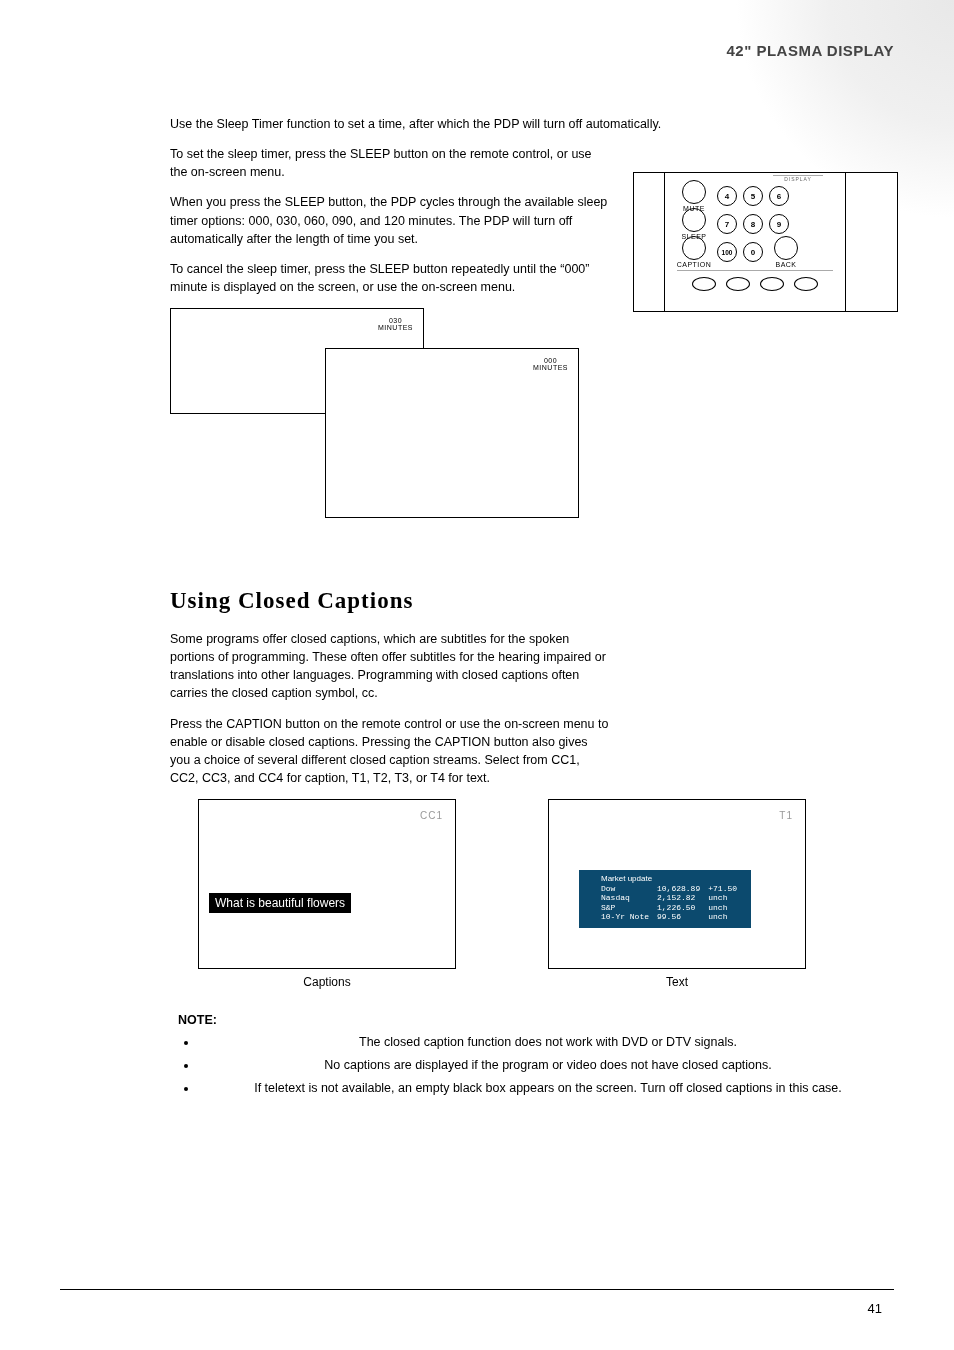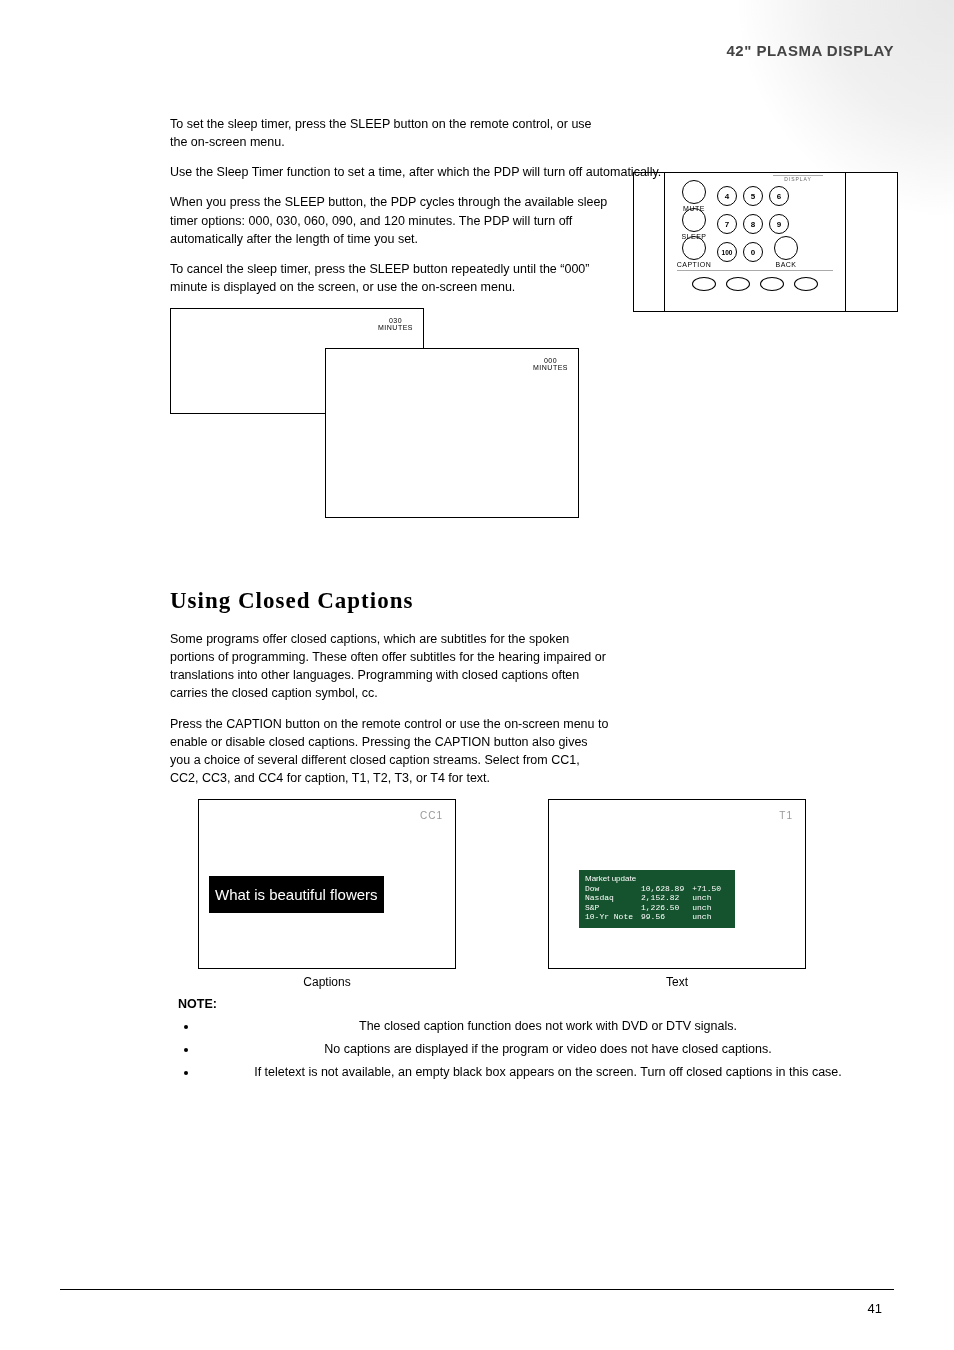--- a/index.html
+++ b/index.html
@@ -156,41 +156,41 @@
     font-size: 10px;
     color: #999;
     letter-spacing: 1px;
   }
   .cc-subtitle {
     position: absolute;
     left: 10px;
     bottom: 55px;
     background: #000;
     color: #fff;
-    padding: 10px 6px;
-    font-size: 15px;
+    padding: 3px 6px;
+    font-size: 12px;
   }
   .cc-textbox {
     position: absolute;
     left: 30px;
     top: 70px;
-    background: #14532d;
+    background: #0c4a6e;
     color: #fff;
-    padding: 4px 6px 6px 6px;
+    padding: 4px 6px 6px 22px;
     font-size: 8px;
     line-height: 1.2;
   }
   .cc-textbox table { border-collapse: collapse; font-family: Liberation Mono, monospace; }
   .cc-textbox td { padding-right: 8px; white-space: nowrap; }
   .fig-caption {
     font-size: 12px;
     text-align: right;
   }
 
-  .note-block { margin-top: 8px; margin-left: 8px; width: 720px;}
+  .note-block { margin-top: 24px; margin-left: 8px; width: 720px;}
   .note-label {
     font-weight: bold;
     font-size: 12.5px;
     margin-bottom: 6px;
   }
   .note-block ul {
     list-style: disc;
     padding-left: 20px;
   }
   .note-block li {
@@ -217,22 +217,22 @@
 </style>
 </head>
 <body>
 
 <div class="corner-curve"></div>
 
 <div class="header">42" PLASMA DISPLAY</div>
 
 <div class="content">
 
+  <p class="para">Use the Sleep Timer function to set a time, after which the PDP will turn off automatically.</p>
   <p class="para left-col">To set the sleep timer, press the SLEEP button on the remote control, or use the on-screen menu.</p>
-  <p class="para">Use the Sleep Timer function to set a time, after which the PDP will turn off automatically.</p>
   <p class="para left-col">When you press the SLEEP button, the PDP cycles through the available sleep timer options: 000, 030, 060, 090, and 120 minutes. The PDP will turn off automatically after the length of time you set.</p>
   <p class="para left-col">To cancel the sleep timer, press the SLEEP button repeatedly until the “000” minute is displayed on the screen, or use the on-screen menu.</p>
 
   <div class="sleep-figs">
     <div class="mini-screen sleep-a">
       <div class="osd">
         <span>030</span><br>
         <span>MINUTES</span>
       </div>
     </div>

